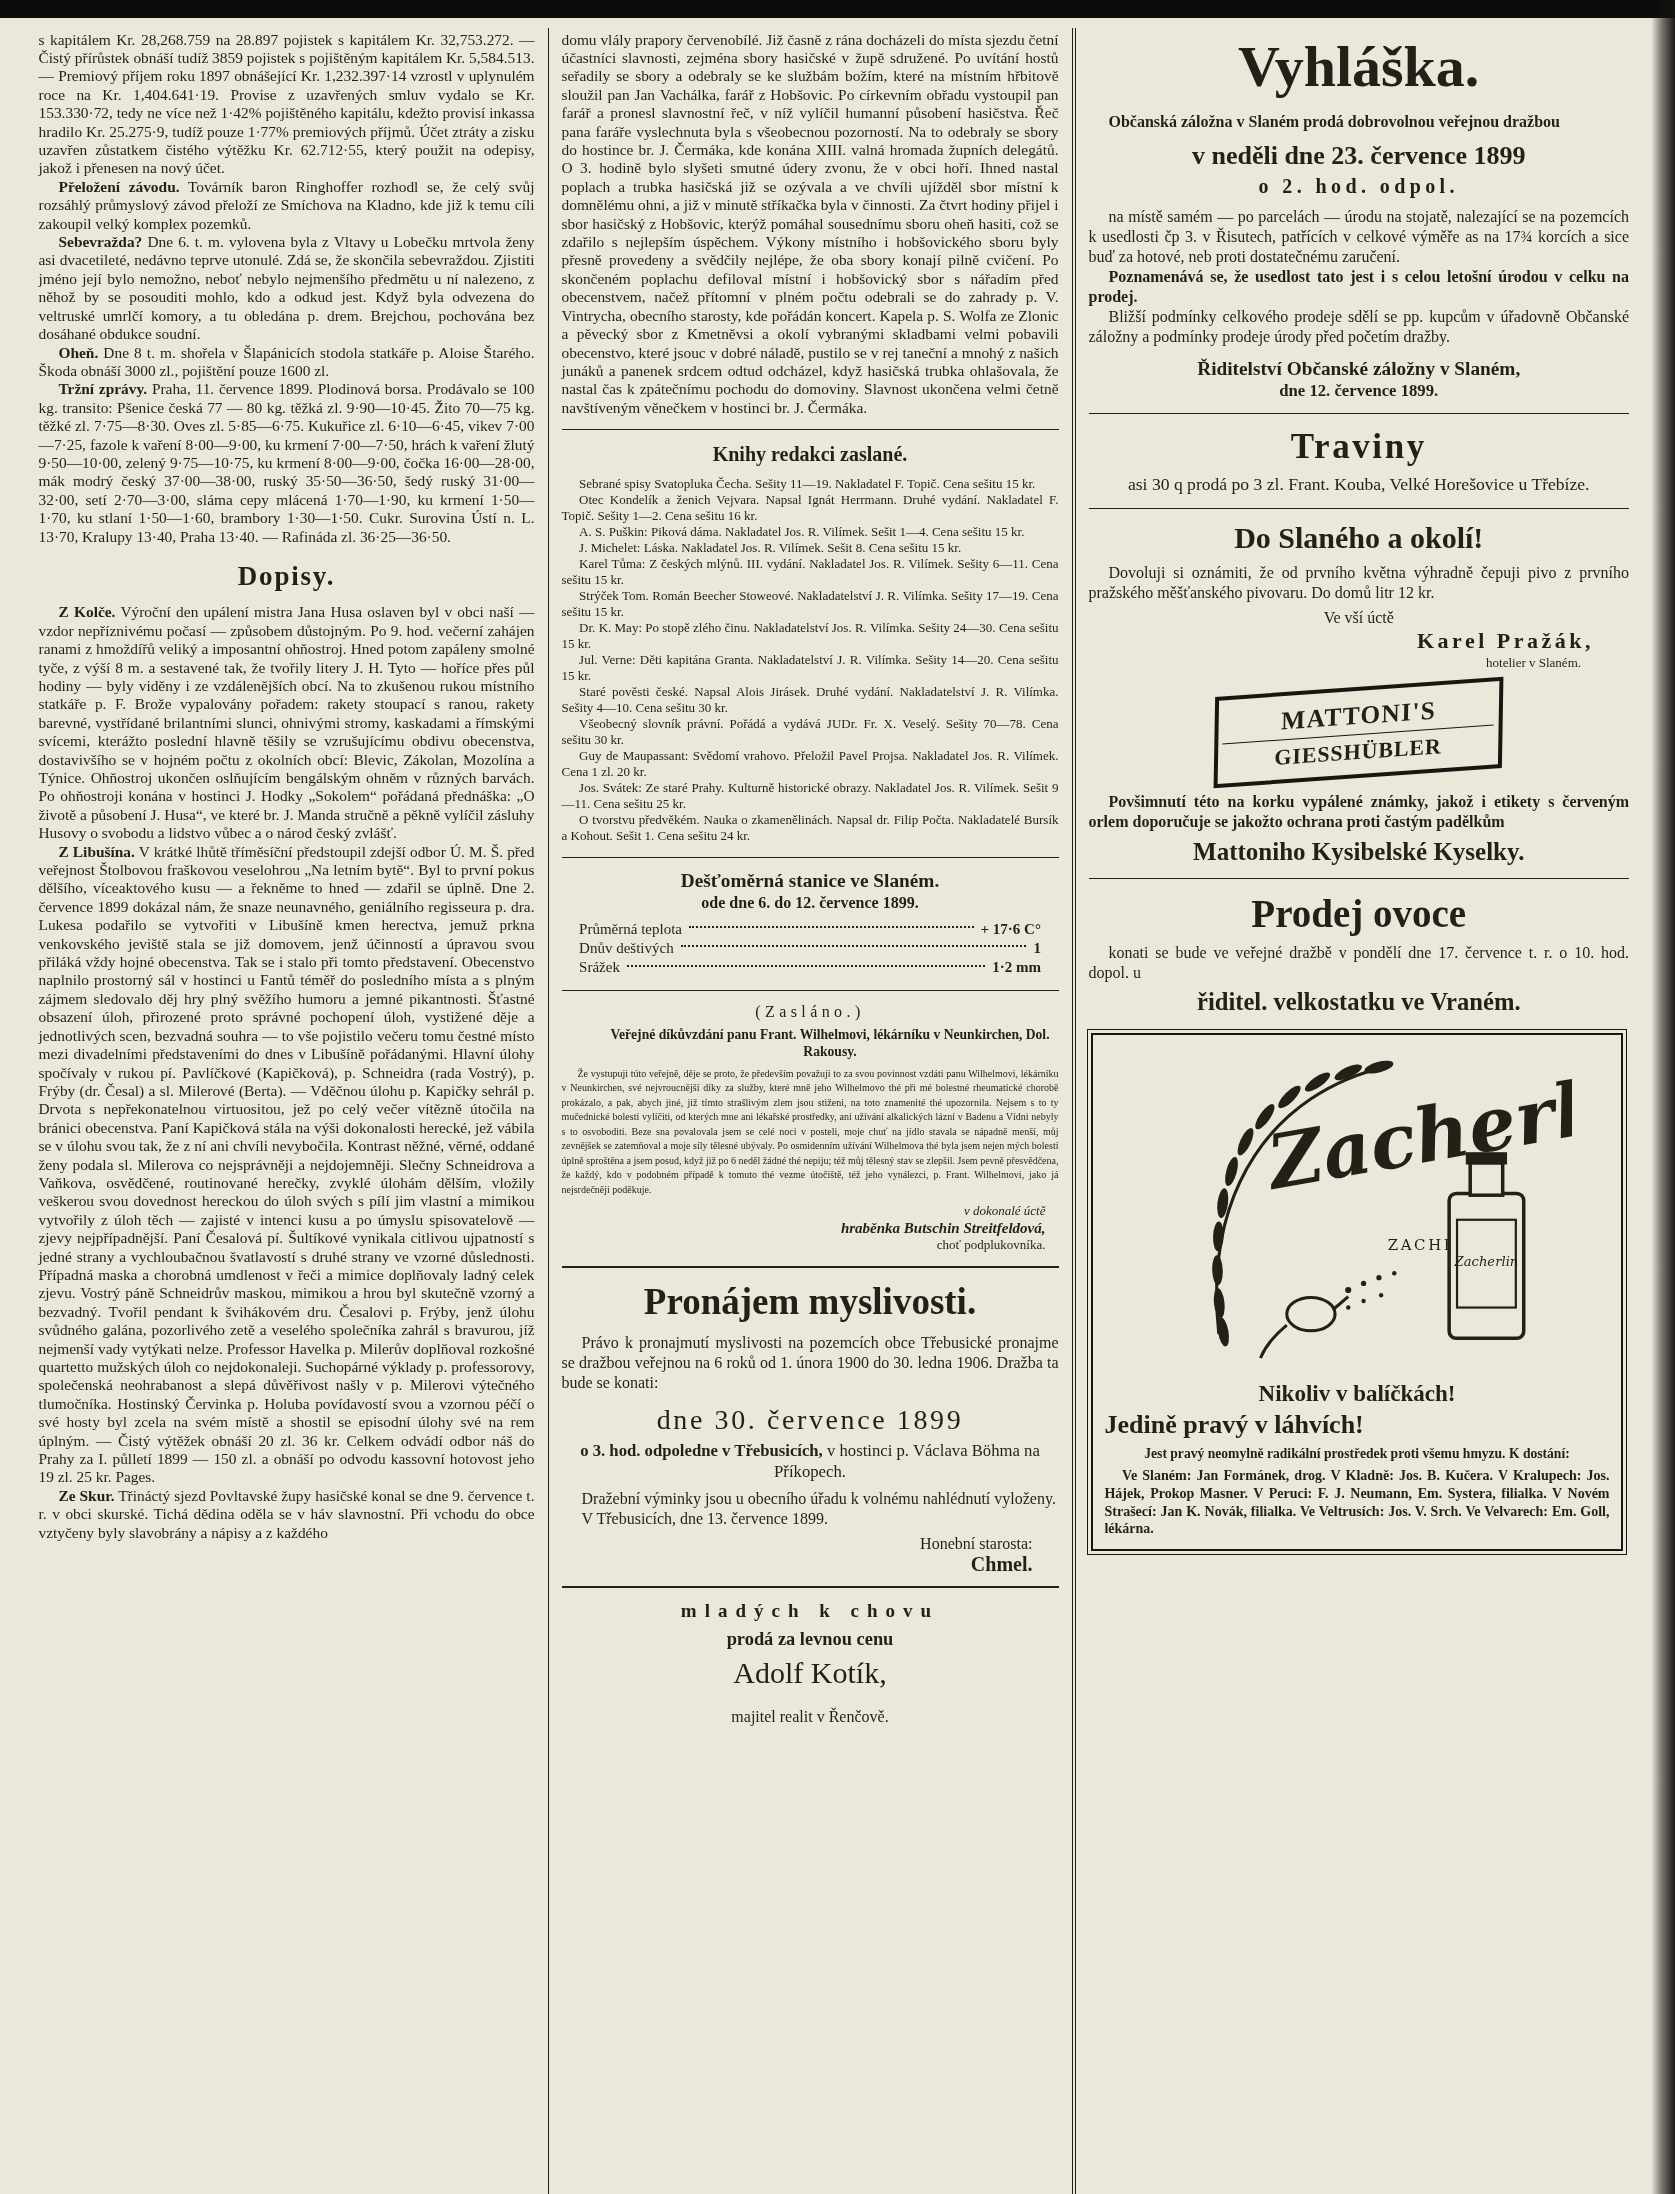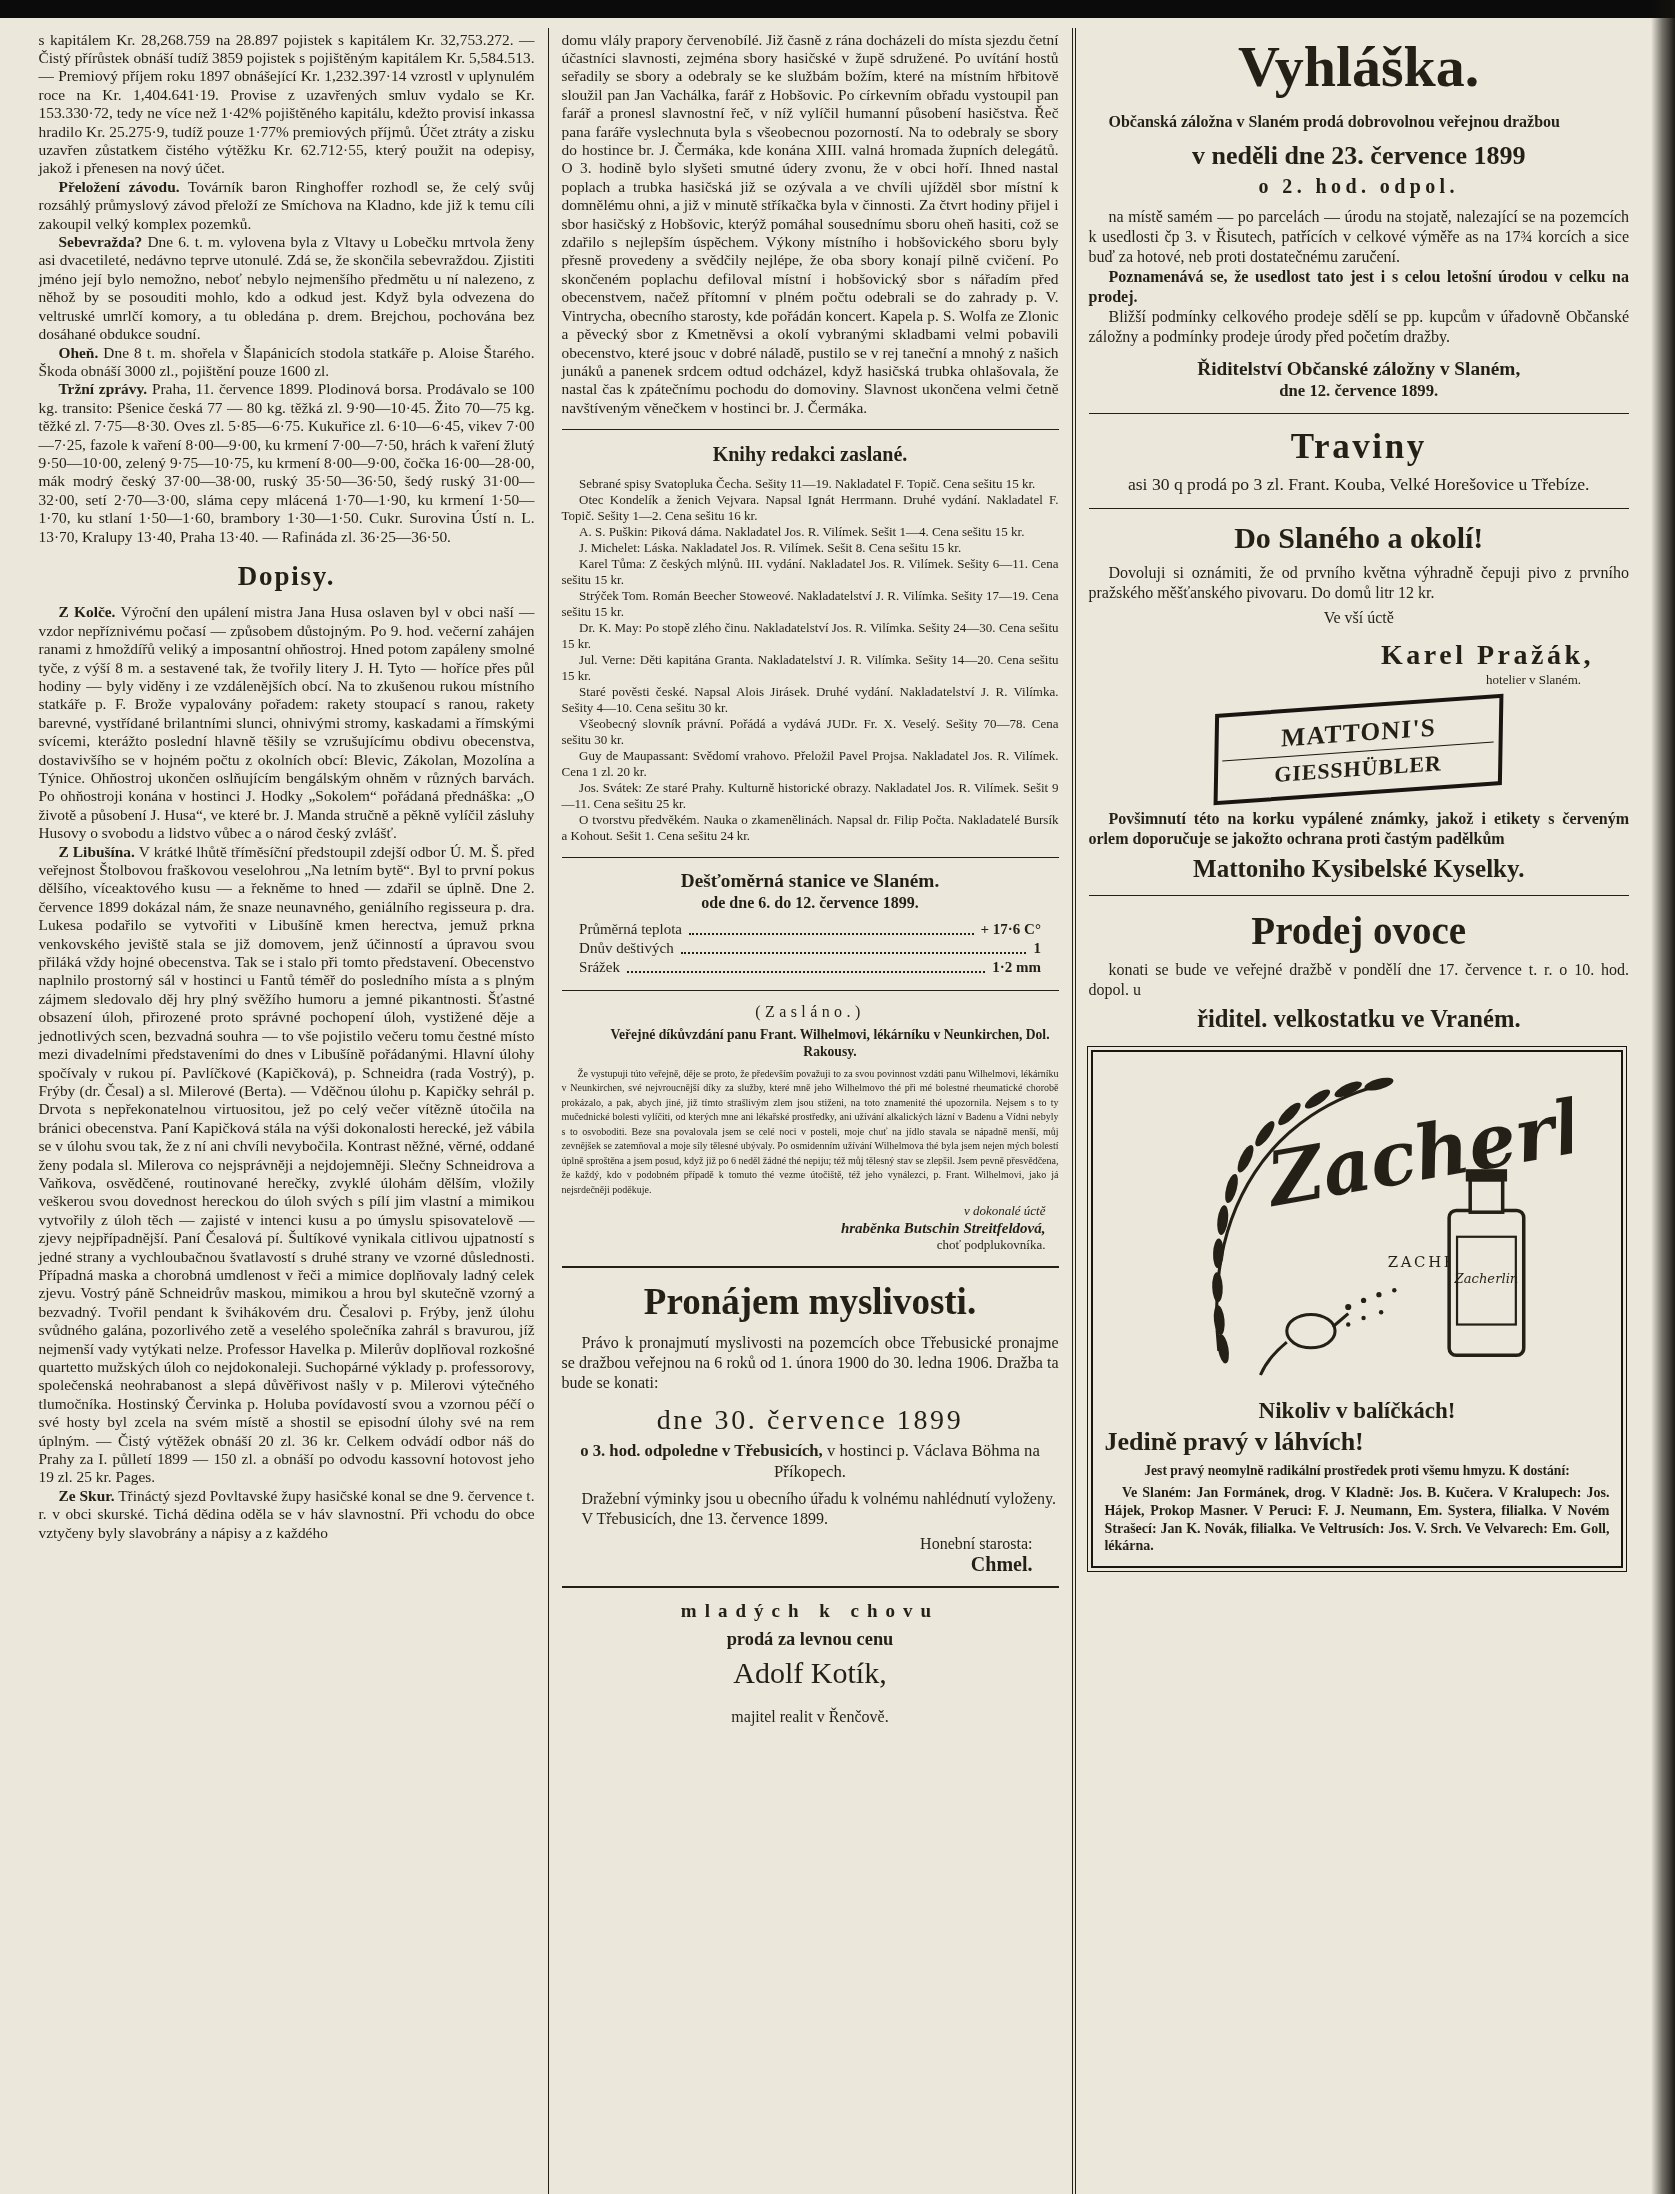--- a/index.html
+++ b/index.html
@@ -25,21 +25,21 @@
 
   .dopisy{font-size:27px;font-weight:bold;text-align:center;margin:15px 0 11.4px 0;letter-spacing:1.8px;}
   .rule{border-top:1.3px solid #241f17;margin:12.3px 0;}
   .rule.heavy{border-top:2.6px solid #241f17;}
 
   .books-h{font-size:20px;font-weight:bold;text-align:center;margin:4.4px 0 10.5px 0;}
   .bitem{font-size:13px;line-height:16px;text-align:justify;text-indent:17.6px;margin:0;}
 
   .rain-h{font-size:19.3px;font-weight:bold;text-align:center;margin:7px 0 1.8px 0;}
   .rain-sub{font-size:16px;font-weight:bold;text-align:center;margin-bottom:8px;}
-  .rain-row{display:flex;align-items:flex-end;font-size:15px;line-height:19.3px;padding:0 17.6px;}
+  .rain-row{display:flex;align-items:center;font-size:15px;line-height:19.3px;padding:0 17.6px;}
   .dots{flex:1;border-bottom:2.2px dotted #241f17;margin:0 7px 4.4px 7px;}
 
   .zaslano-h{font-size:16px;text-align:center;letter-spacing:4.4px;margin:6.1px 0;}
   .zaslano-title{font-size:13.6px;line-height:16.7px;text-align:center;margin-bottom:6.1px;margin-left:40px;}
   .small{font-size:10px;line-height:14.5px;text-align:justify;text-indent:16px;}
   .sig{text-align:right;font-size:13px;line-height:16.7px;margin:6.1px 13px 4.4px 0;}
   .sig-name{font-weight:bold;font-style:italic;font-size:15px;}
 
   .hunt-title{font-size:37px;font-weight:bold;text-align:center;margin:11.4px 0 9.7px 0;}
   .adbody{font-size:16px;line-height:20px;text-align:justify;text-indent:20px;}
@@ -60,21 +60,21 @@
   .v-date{font-size:26px;font-weight:bold;text-align:center;margin:9.7px 0 3.5px 0;}
   .v-time{font-size:20px;font-weight:bold;text-align:center;letter-spacing:4.4px;margin-bottom:8.8px;}
   .v-sign{font-size:19.3px;font-weight:bold;text-align:center;margin-top:10.5px;line-height:24px;}
   .v-sign-date{font-size:16.7px;text-align:center;font-weight:bold;}
 
   .traviny-h{font-size:35px;font-weight:bold;text-align:center;letter-spacing:2.6px;margin:6.1px 0 6.1px 0;}
   .traviny-b{font-size:17.6px;line-height:23px;text-align:center;}
 
   .slany-h{font-size:30px;font-weight:bold;text-align:center;margin:7px 0 8px 0;}
   .slany-close{font-size:16px;text-align:center;margin-top:6.1px;}
-  .slany-name{font-size:28px;font-weight:bold;letter-spacing:3.5px;text-align:right;margin:12px 35px 0 0;}
+  .slany-name{font-size:22px;font-weight:bold;letter-spacing:3.5px;text-align:right;margin:1px 35px 0 0;}
   .slany-role{font-size:13px;text-align:right;margin:0.9px 48px 4.4px 0;}
 
   .mattoni-box{width:272px;margin:16px auto 13px auto;border:4px solid #1a1510;padding:9.7px 4.4px;
         transform:rotate(-4deg) skewX(-5deg);text-align:center;background:#ebe7db;}
   .mattoni-l1{font-size:25.5px;font-weight:bold;letter-spacing:1.3px;}
   .mattoni-l2{font-size:22px;font-weight:bold;letter-spacing:0.9px;border-top:1.8px solid #1a1510;margin-top:3.5px;padding-top:3.5px;}
   .mattoni-note{font-size:16px;line-height:20px;font-weight:bold;text-align:justify;text-indent:20px;margin-top:4.4px;}
   .mattoni-brandline{font-size:25px;font-weight:bold;text-align:center;margin:6.1px 0 4.4px 0;}
 
   .ovoce-h{font-size:39px;text-align:center;margin:8px 0 7px 0;font-weight:bold;}

